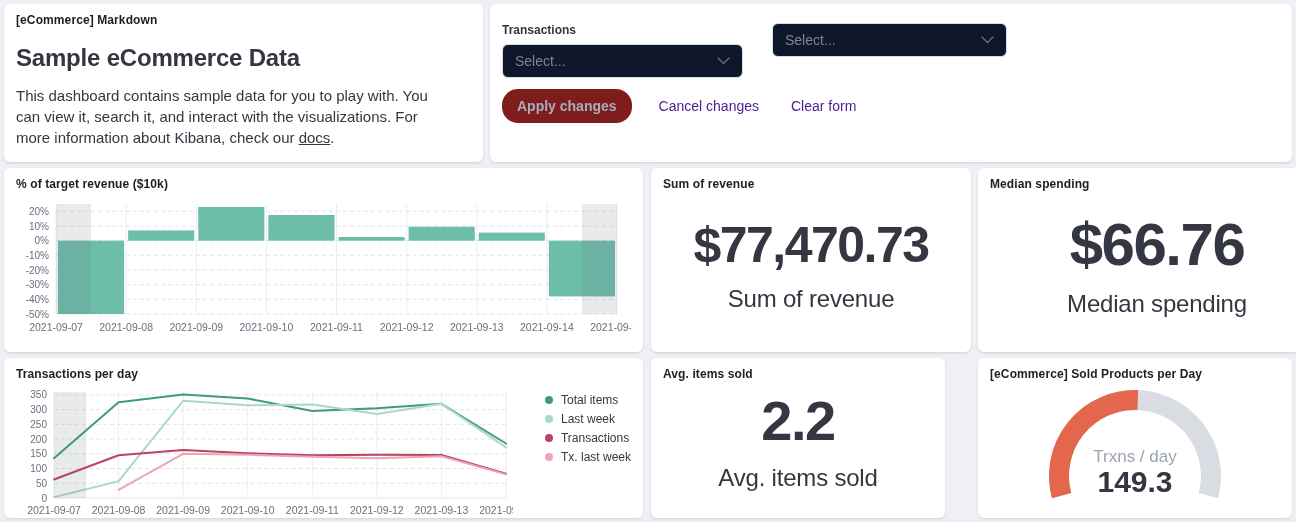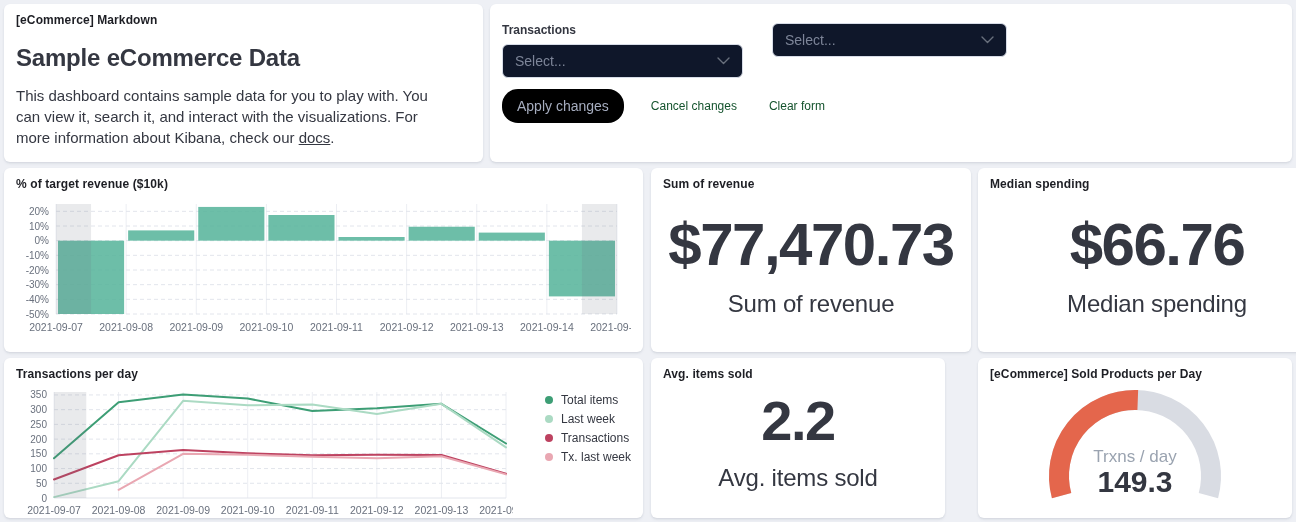--- a/index.html
+++ b/index.html
@@ -69,37 +69,37 @@
   }
   .slider .tick.left { left:7px; }
   .slider .tick.right { right:7px; }
   .slider .tick-label {
     position:absolute; top:31px; font-size:12px; color:#343741;
   }
   .slider .tick-label.left { left:5px; }
   .slider .tick-label.right { right:4px; }
   .btn-row { display:flex; align-items:center; margin-top:11px; }
   .btn-apply {
-    background:#000000; color:#a6adbf; border:none; border-radius:16px;
-    font-family:inherit; font-size:14px; font-weight:400; padding:9px 15px; cursor:not-allowed;
+    background:#7f1d1d; color:#a6adbf; border:none; border-radius:16px;
+    font-family:inherit; font-size:14px; font-weight:700; padding:9px 15px; cursor:not-allowed;
   }
   .btn-link {
-    background:none; border:none; color:#14532d; font-family:inherit;
-    font-size:12px; font-weight:500; cursor:not-allowed;
+    background:none; border:none; color:#4c1d95; font-family:inherit;
+    font-size:14px; font-weight:500; cursor:not-allowed;
   }
   .btn-link.cancel { margin-left:27px; }
   .btn-link.clear { margin-left:32px; }
 
   
   .metric-body {
     position:absolute; left:0; right:0; top:18px; bottom:6px;
     display:flex; flex-direction:column; align-items:center; justify-content:center;
   }
   .metric-value { font-weight:600; color:#343741; letter-spacing:-1.5px; line-height:1; }
-  .metric-value.v-sum { font-size:60px; }
+  .metric-value.v-sum { font-size:50px; }
   .metric-value.v-median { font-size:60px; }
   .metric-value.v-avg { font-size:56px; }
   .metric-label { font-size:24px; color:#343741; margin-top:15px; letter-spacing:-0.2px; }
 
   
   .chart-box { position:absolute; left:12px; right:12px; top:30px; bottom:4px; }
   .legend {
     position:absolute; right:12px; top:32px; display:flex; flex-direction:column;
   }
   .legend-item { display:flex; align-items:center; height:19px; cursor:pointer; }

